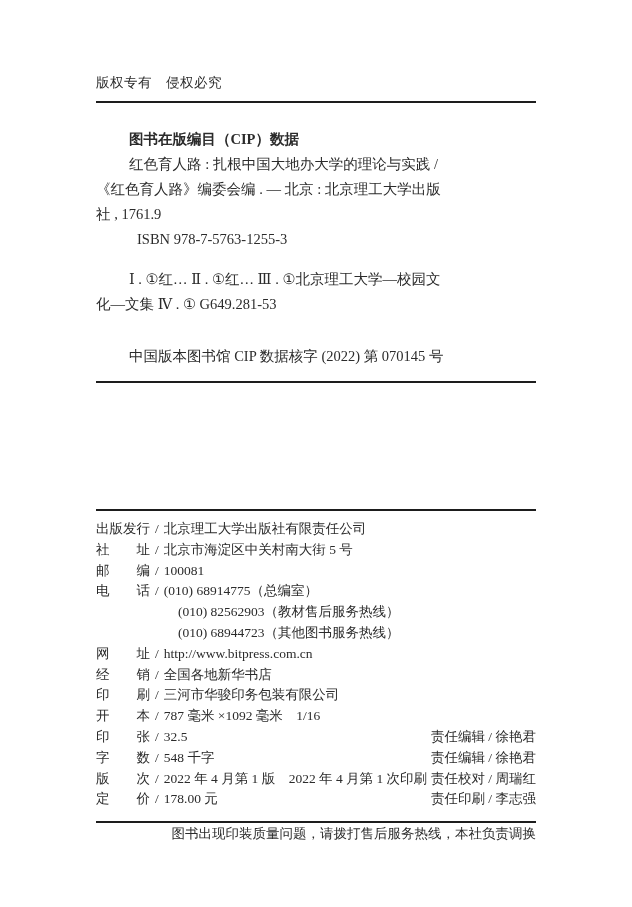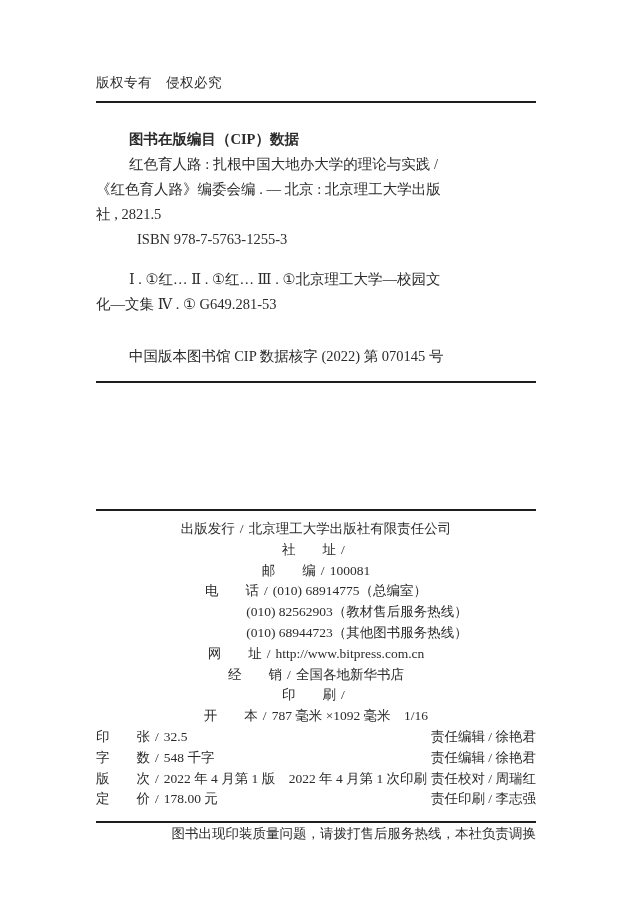--- a/index.html
+++ b/index.html
@@ -13,21 +13,21 @@
   .rule-top{margin-top:9px;}
   .cip-block{font-size:14.5px;line-height:25px;margin-top:24px;}
   .cip-heading{font-weight:bold;}
   .indent-2{padding-left:33px;}
   .indent-isbn{padding-left:41px;}
   .spacer-sm{height:15px;}
   .spacer-md{height:27px;}
   .rule-mid{margin-top:12px;}
   .rule-colophon{margin-top:126px;}
   .colophon{font-size:13.5px;line-height:20.8px;padding-top:8px;}
-  .row{display:flex;white-space:pre-wrap;justify-content:center;}
+  .row{display:flex;white-space:pre-wrap;}
   .row-label{display:inline-block;width:54px;text-align:justify;text-align-last:justify;white-space:nowrap;flex:0 0 54px;}
   .row-sep{margin:0 5px;flex:0 0 auto;}
   .row-value{flex:0 1 auto;}
   .cont .row-value{margin-left:82px;}
   .row-right{margin-left:auto;flex:0 0 auto;}
   .rule-bottom{margin-top:11px;}
   .footer-notice{font-size:13.5px;line-height:19px;text-align:right;margin-top:1px;}
 </style>
 </head>
 <body>
@@ -35,21 +35,21 @@
 <div class="page">
   <div class="content">
 
     <div class="copyright-notice">版权专有　侵权必究</div>
     <div class="rule rule-top"></div>
 
     <div class="cip-block">
       <div class="cip-heading indent-2">图书在版编目（CIP）数据</div>
       <div class="indent-2">红色育人路 : 扎根中国大地办大学的理论与实践 /</div>
       <div>《红色育人路》编委会编 . — 北京 : 北京理工大学出版</div>
-      <div>社 , 2821.5</div>
+      <div>社 , 1761.9</div>
       <div class="indent-isbn">ISBN 978-7-5763-1255-3</div>
       <div class="spacer-sm"></div>
       <div class="indent-2">Ⅰ . ①红… Ⅱ . ①红… Ⅲ . ①北京理工大学—校园文</div>
       <div>化—文集 Ⅳ . ① G649.281-53</div>
       <div class="spacer-md"></div>
       <div class="indent-2">中国版本图书馆 CIP 数据核字 (2022) 第 070145 号</div>
     </div>
 
     <div class="rule rule-mid"></div>
     <div class="rule rule-colophon"></div>
@@ -58,20 +58,21 @@
 
       <div class="row">
         <span class="row-label">出版发行</span>
         <span class="row-sep">/</span>
         <span class="row-value">北京理工大学出版社有限责任公司</span>
       </div>
 
       <div class="row">
         <span class="row-label">社址</span>
         <span class="row-sep">/</span>
+        <span class="row-value">北京市海淀区中关村南大街 5 号</span>
       </div>
 
       <div class="row">
         <span class="row-label">邮编</span>
         <span class="row-sep">/</span>
         <span class="row-value">100081</span>
       </div>
 
       <div class="row">
         <span class="row-label">电话</span>
@@ -95,20 +96,21 @@
 
       <div class="row">
         <span class="row-label">经销</span>
         <span class="row-sep">/</span>
         <span class="row-value">全国各地新华书店</span>
       </div>
 
       <div class="row">
         <span class="row-label">印刷</span>
         <span class="row-sep">/</span>
+        <span class="row-value">三河市华骏印务包装有限公司</span>
       </div>
 
       <div class="row">
         <span class="row-label">开本</span>
         <span class="row-sep">/</span>
         <span class="row-value">787 毫米 ×1092 毫米　1/16</span>
       </div>
 
       <div class="row">
         <span class="row-label">印张</span>

